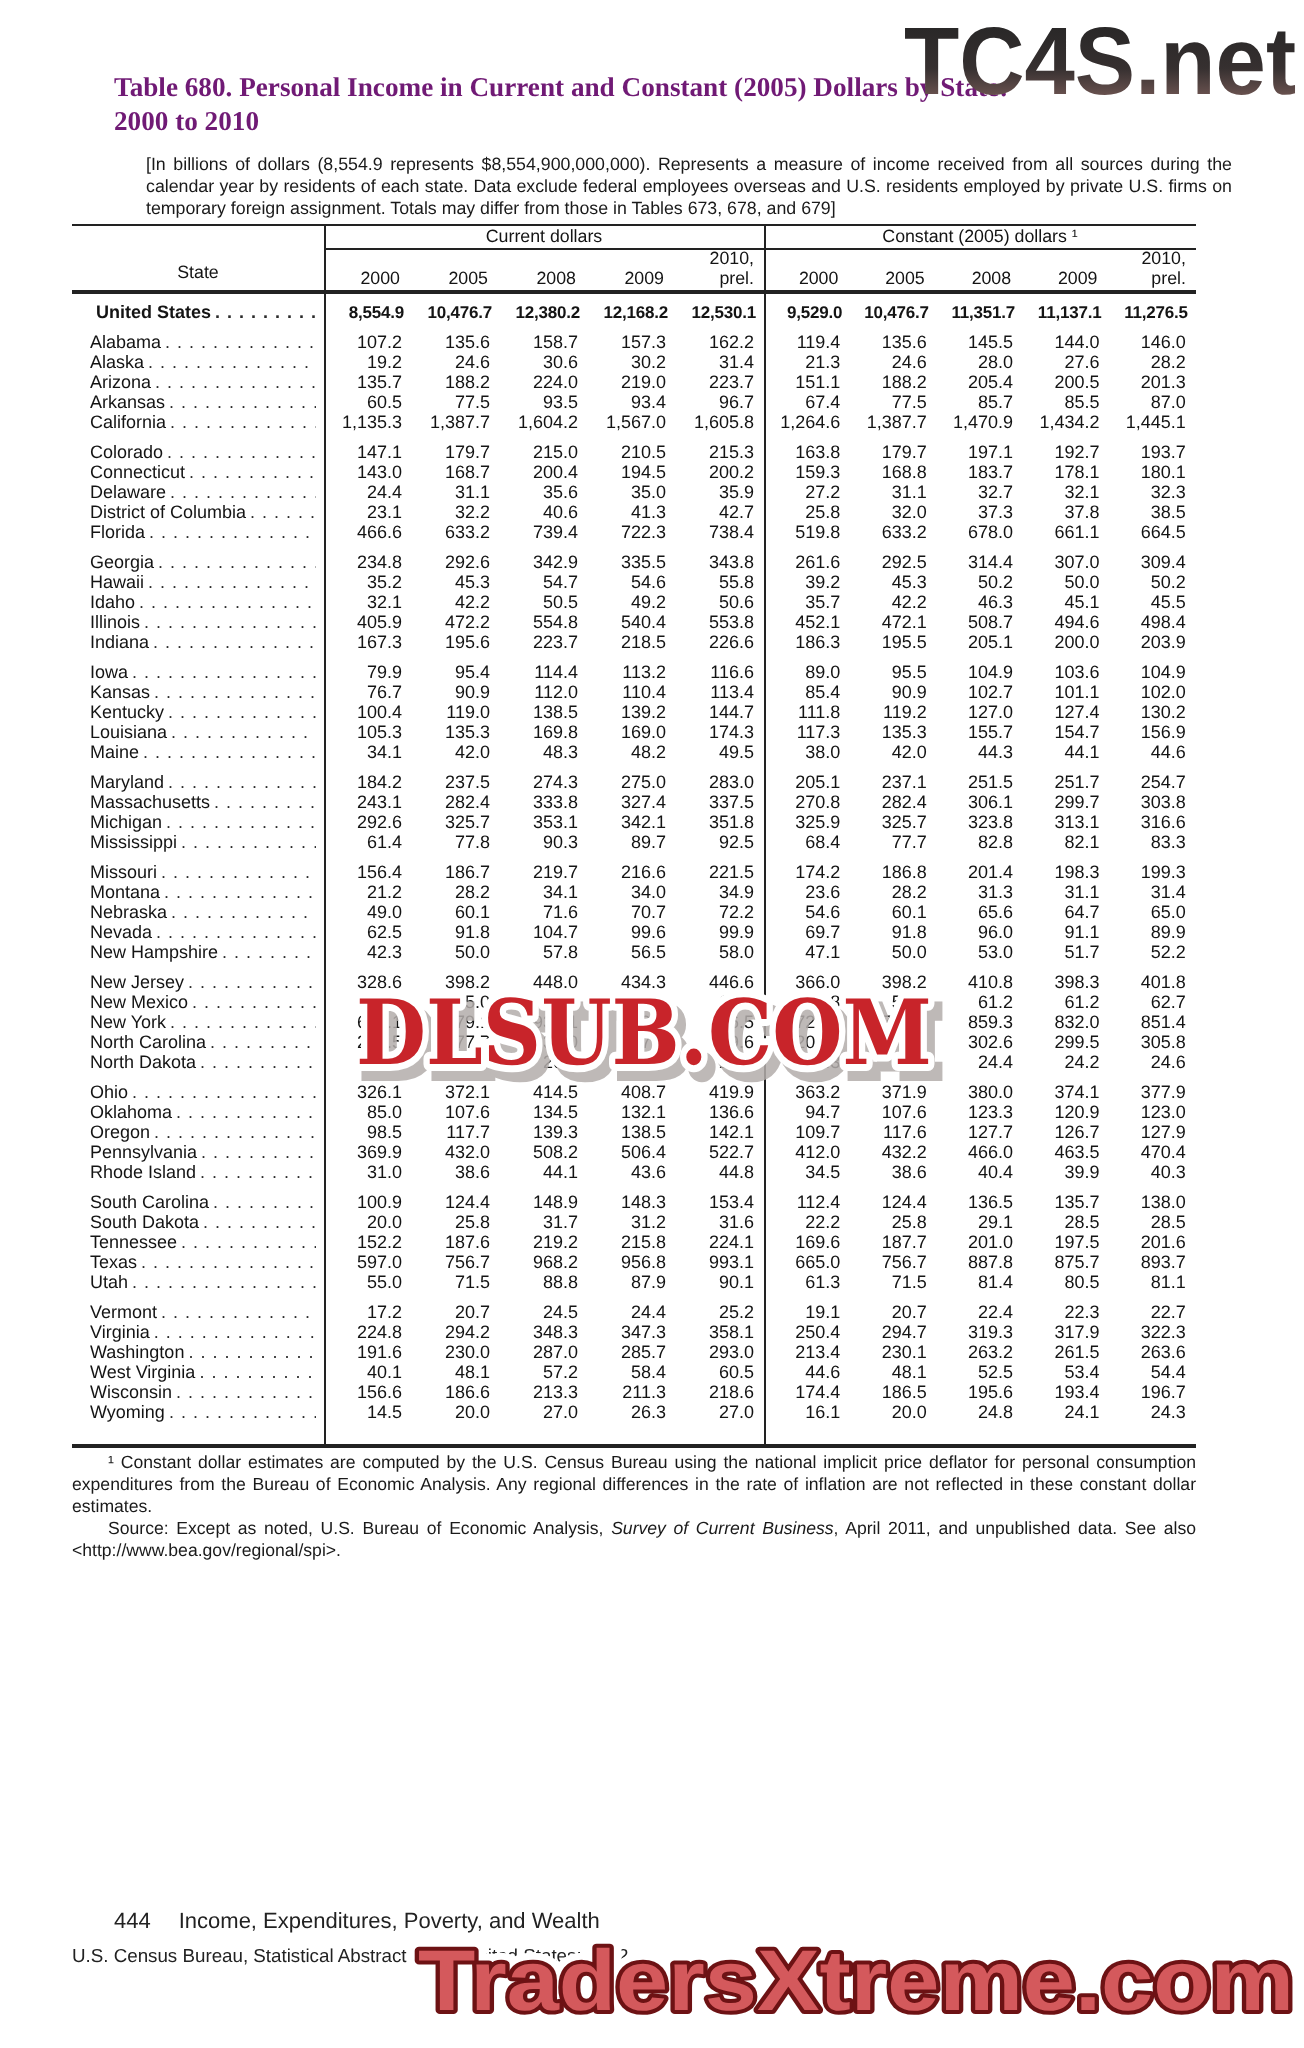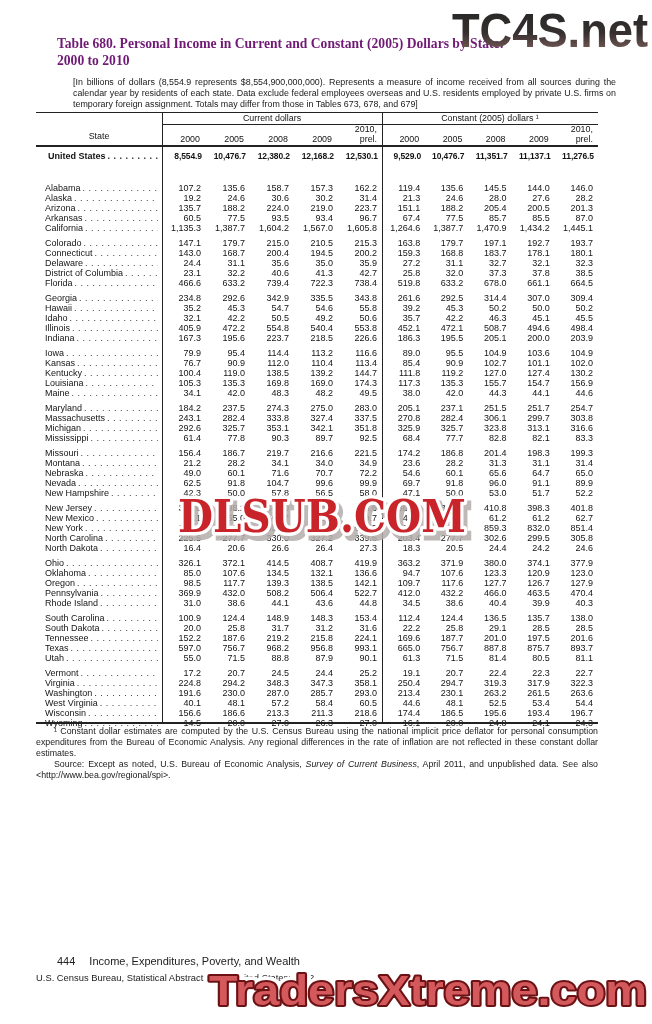--- a/index.html
+++ b/index.html
@@ -32,21 +32,21 @@
   .yrs .prel { flex-direction:column; line-height:9.5px; text-align:right; padding-right:5px; }
 
   .body-rows { padding-top:36px; }
   .row { display:grid; grid-template-columns:126px repeat(5,44px) repeat(5,43.2px);
          height:10px; line-height:10px; }
   .row.group-start { margin-top:5px; }
   .row .state { display:flex; padding-left:9px; overflow:hidden; }
   .row .leader { flex:1; overflow:hidden; white-space:nowrap; margin:0 4px 0 2px; color:#2a2a2a; }
   .row .leader::after { content:" . . . . . . . . . . . . . . . . . . . . . . . . . . . ."; letter-spacing:0.5px; }
   .row .num { text-align:right; padding-right:5px; white-space:nowrap; }
-  .row.us { font-weight:bold; height:12px; line-height:12px; margin-top:2px; margin-bottom:21px; }
+  .row.us { font-weight:bold; height:12px; line-height:12px; margin-top:2px; margin-bottom:4px; }
   .row.us .state { padding-left:12px; }
   .row.us .num { font-size:8.5px; letter-spacing:-0.1px; padding-right:4px; }
 
   
   .fnotes { left:36px; top:726px; width:562px; }
   .fnotes p { font-size:8.8px; line-height:10.8px; text-indent:18px; text-align:justify; color:#1a1a1a; }
   .fnotes .src { margin-top:1px; }
   .ital { font-style:italic; }
 
   

